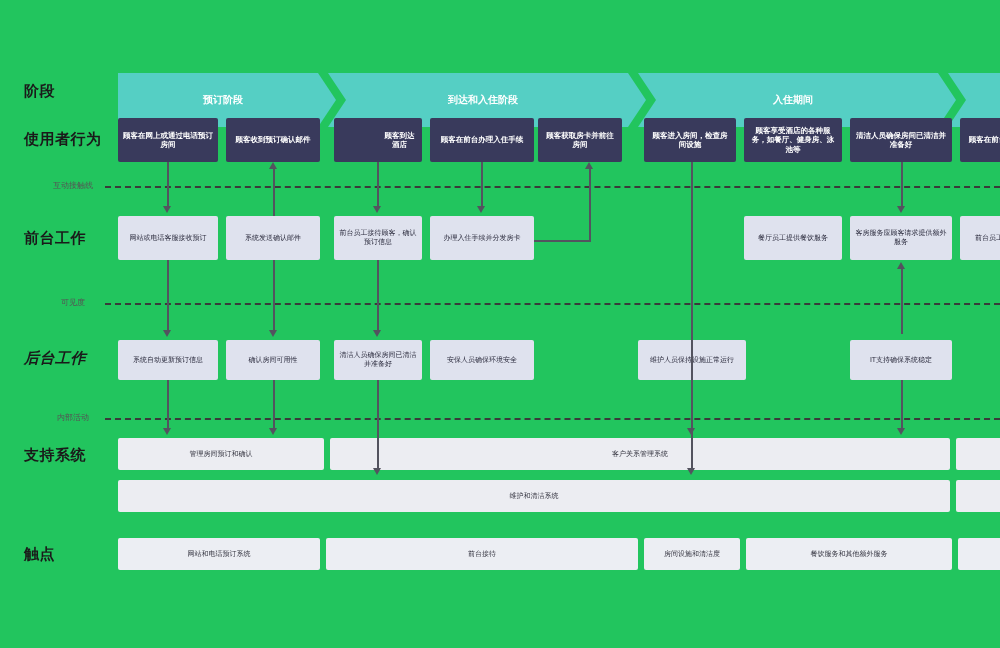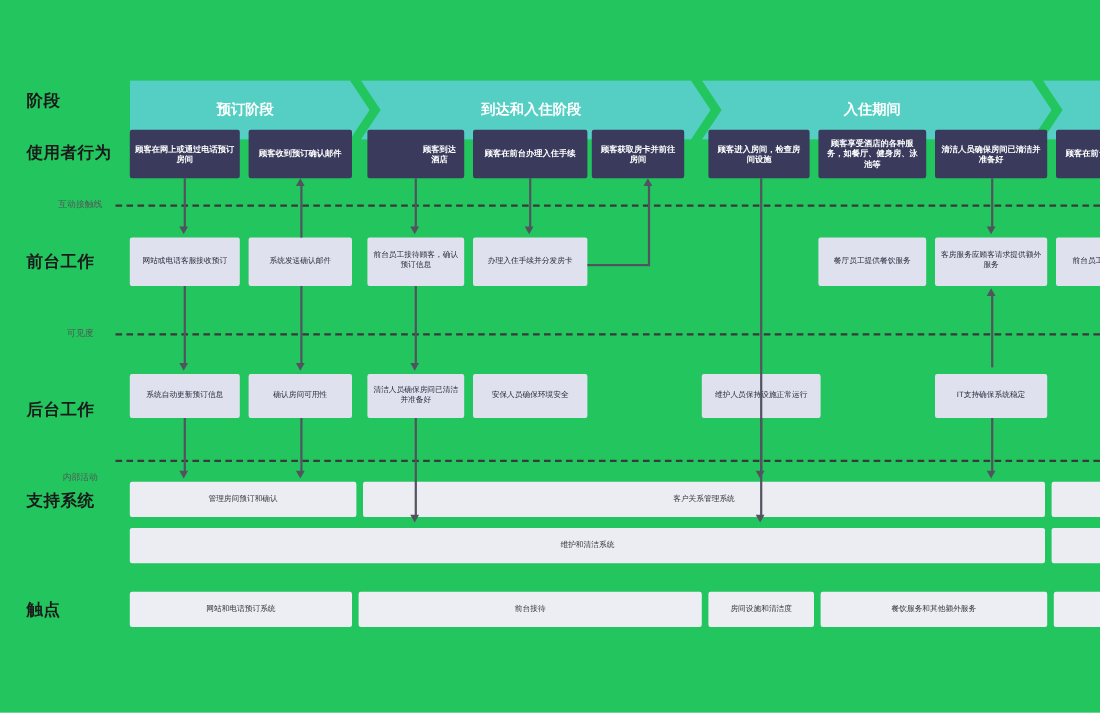--- a/index.html
+++ b/index.html
@@ -37,21 +37,21 @@
 
   
   .stage{
     position:absolute;
     height:54px;
     background:#55cfc4;
     display:flex;
     align-items:center;
     justify-content:center;
     color:#ffffff;
-    font-size:13px;
+    font-size:10px;
     font-weight:bold;
     box-sizing:border-box;
     padding-left:6px;
     padding-right:14px;
   }
   .stage.chev{
     clip-path:polygon(0 0, calc(100% - 18px) 0, 100% 50%, calc(100% - 18px) 100%, 0 100%);
   }
   .stage.chev-both{
     clip-path:polygon(0 0, calc(100% - 18px) 0, 100% 50%, calc(100% - 18px) 100%, 0 100%, 18px 50%);
@@ -137,27 +137,27 @@
   }
 </style>
 </head>
 <body>
 
 <div id="blueprint">
 
   <div class="row-label" style="top:82px;">阶段</div>
   <div class="row-label" style="top:130px;">使用者行为</div>
   <div class="row-label" style="top:229px;">前台工作</div>
-  <div class="row-label" style="top:363px;">后台工作</div>
+  <div class="row-label" style="top:349px;font-style:italic;">后台工作</div>
   <div class="row-label" style="top:446px;">支持系统</div>
   <div class="row-label" style="top:545px;">触点</div>
 
   <div class="line-label" style="top:180px; left:48px; width:50px;">互动接触线</div>
   <div class="line-label" style="top:297px; left:48px; width:50px;">可见度</div>
-  <div class="line-label" style="top:412px; left:48px; width:50px;margin-top:16px;">内部活动</div>
+  <div class="line-label" style="top:412px; left:48px; width:50px;">内部活动</div>
 
   <div class="sep" style="top:186px;"></div>
   <div class="sep" style="top:303px;"></div>
   <div class="sep" style="top:418px;"></div>
 
   <div class="stage chev" style="top:73px; left:118px; width:218px;">
       <span>预订阶段</span>
     </div>
   <div class="stage chev-both" style="top:73px; left:328px; width:318px;">
       <span>到达和入住阶段</span>

